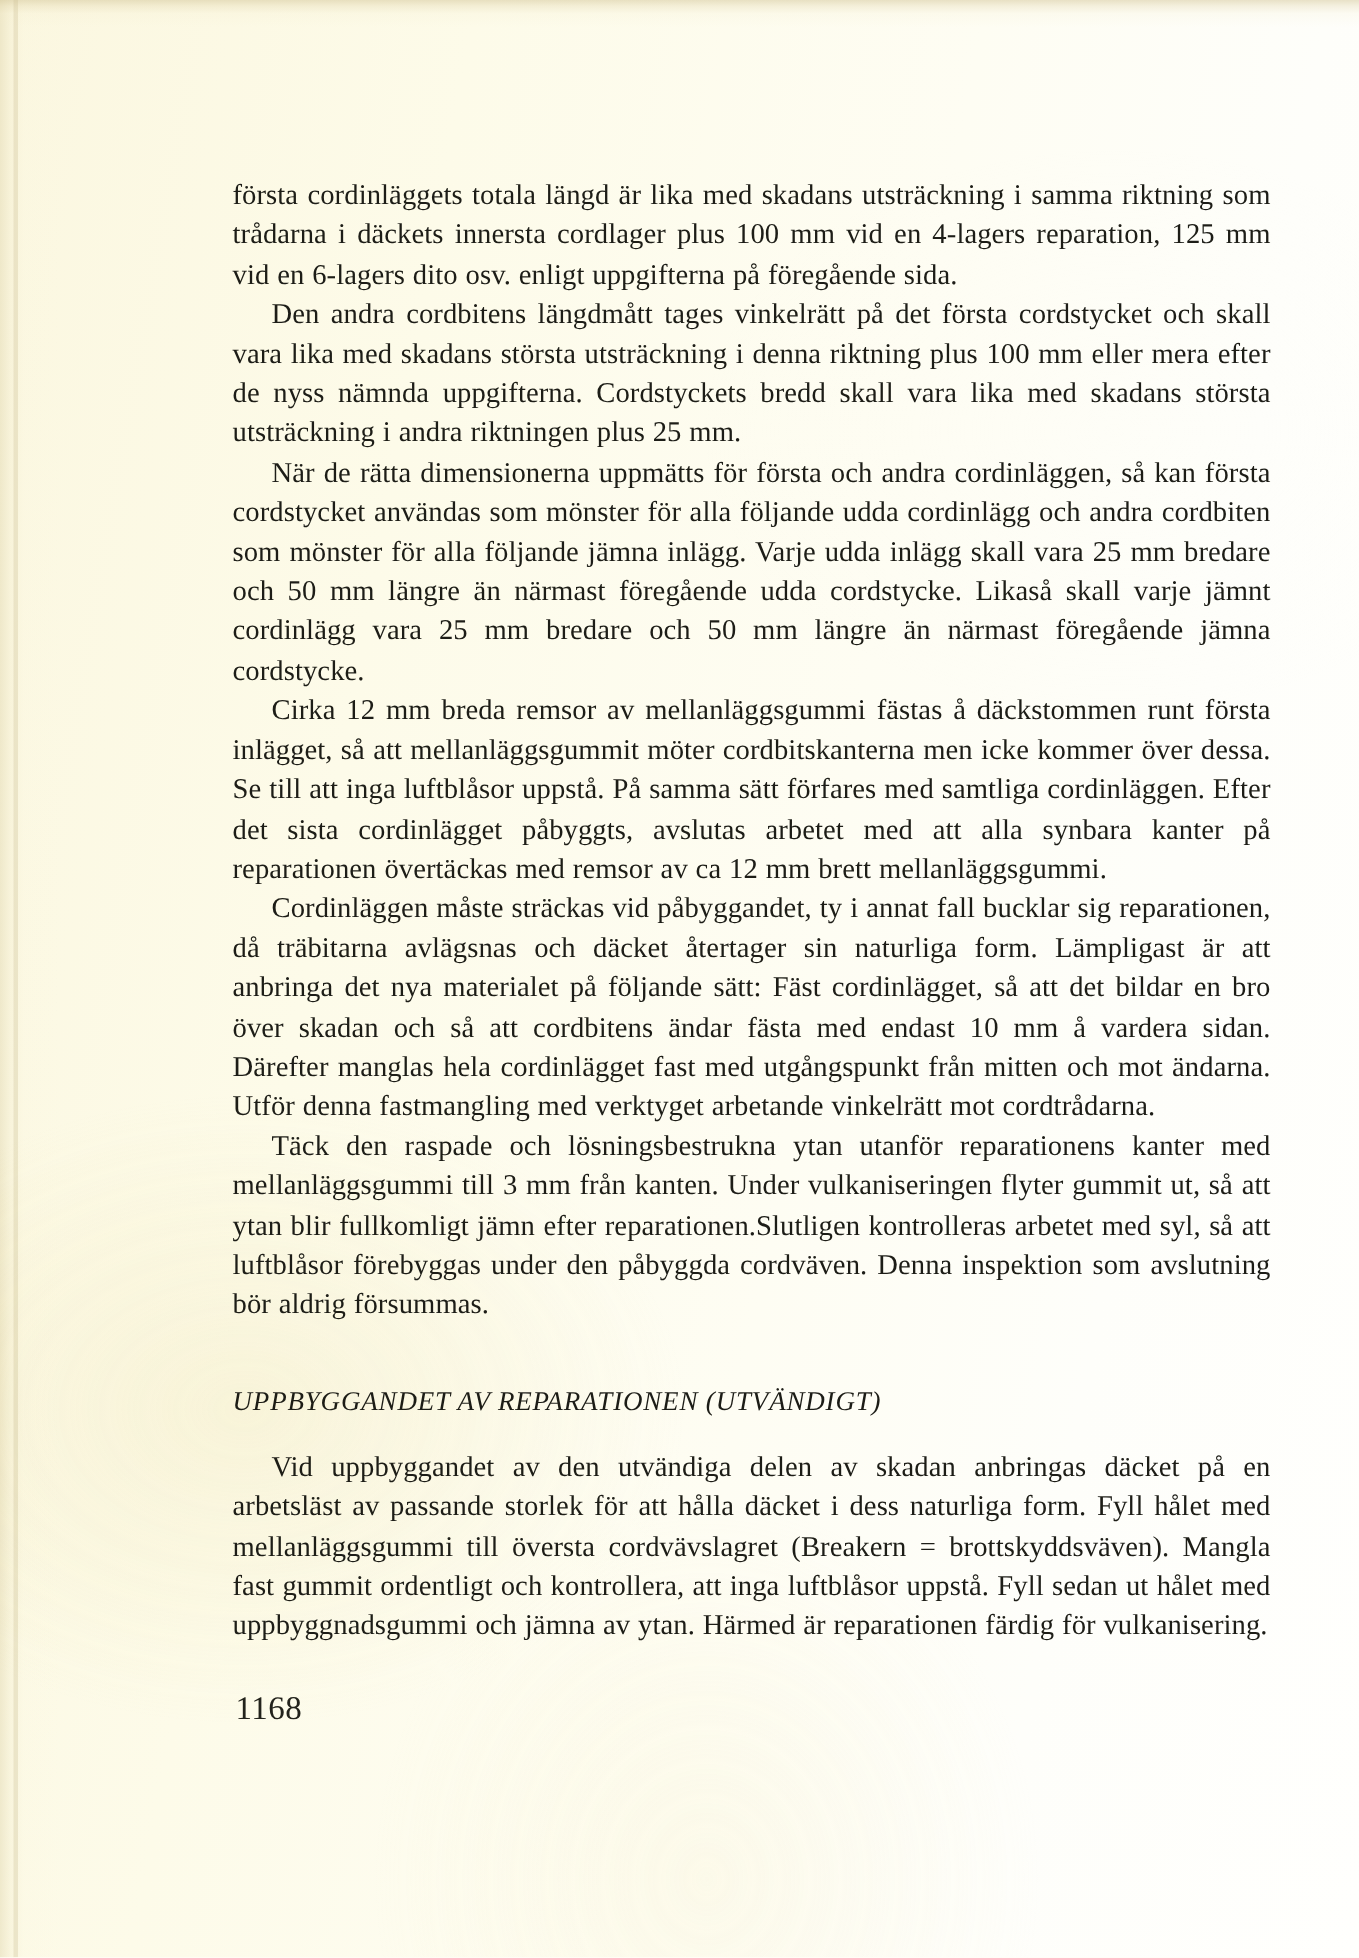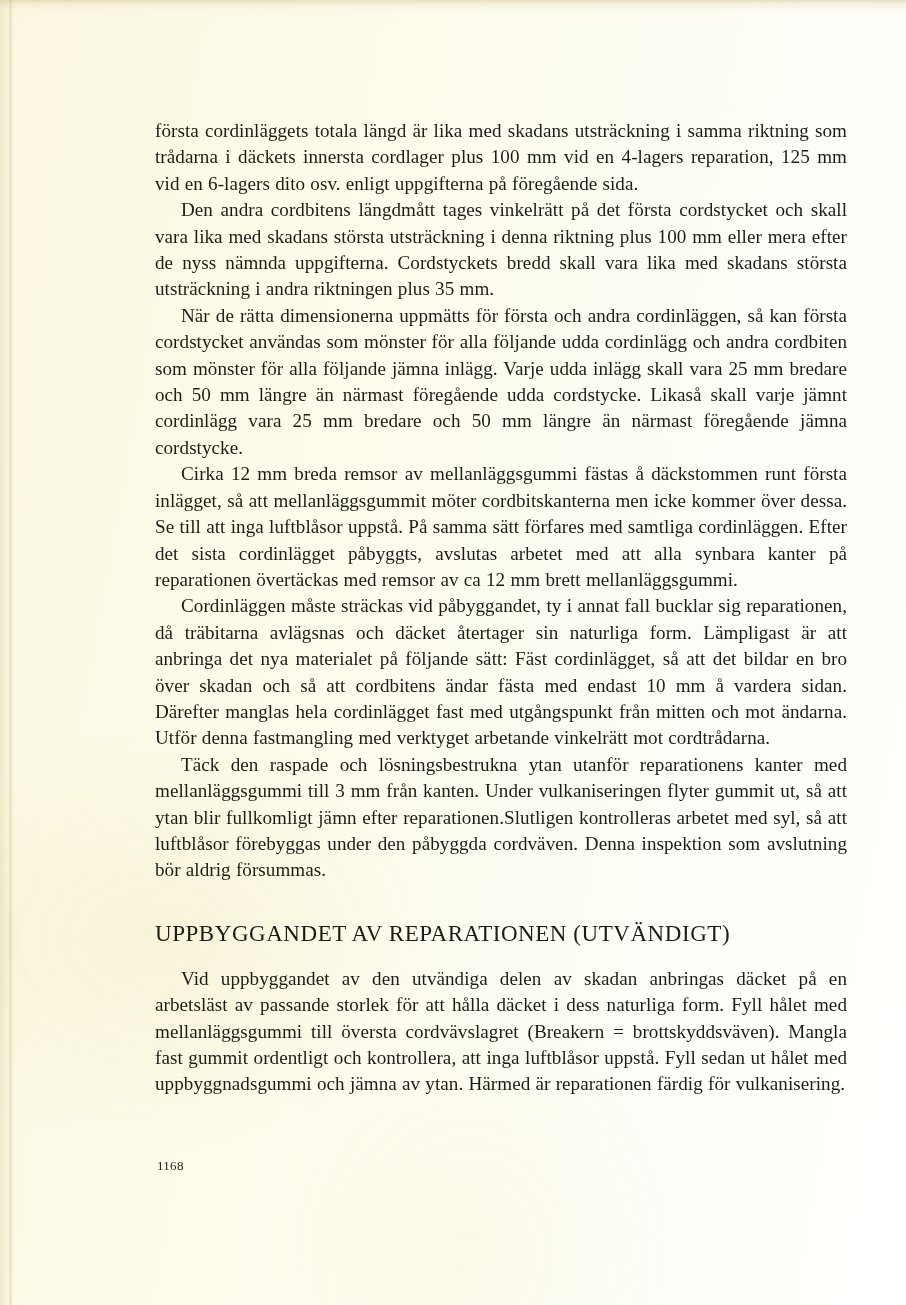--- a/index.html
+++ b/index.html
@@ -91,50 +91,51 @@
   p.para + p.para {
     margin-top: 0;
   }
 
   .ital {
   }
 
   h2.section-heading {
     margin: 0;
     padding: 0;
-    font-size: 23px;
+    font-size: 18px;
     line-height: 26px;
     font-weight: normal;
     letter-spacing: 0.55px;
     color: #1c1c16;
+    font-style: italic;
   }
 
   .heading-gap-before { height: 37px; }
   .heading-gap-after  { height: 19px; }
 
   #folio {
     position: absolute;
     left: 157px;
-    top: 1155px;
-    font-size: 13px;
+    top: 1128px;
+    font-size: 22px;
     line-height: 22px;
     color: #23231c;
     letter-spacing: 0.3px;
   }
 </style>
 </head>
 <body>
 
 <div id="page">
 
   <div id="textblock">
 
     <p class="para flush">första cordinläggets totala längd är lika med skadans utsträckning i samma riktning som trådarna i däckets innersta cordlager plus 100 mm vid en 4-lagers reparation, 125 mm vid en 6-lagers dito osv. enligt uppgifterna på föregående sida.</p>
 
-    <p class="para">Den andra cordbitens längdmått tages vinkelrätt på det första cordstycket och skall vara lika med skadans största utsträckning i denna riktning plus 100 mm eller mera efter de nyss nämnda uppgifterna. Cordstyckets bredd skall vara lika med skadans största utsträckning i andra riktningen plus 35 mm.</p>
+    <p class="para">Den andra cordbitens längdmått tages vinkelrätt på det första cordstycket och skall vara lika med skadans största utsträckning i denna riktning plus 100 mm eller mera efter de nyss nämnda uppgifterna. Cordstyckets bredd skall vara lika med skadans största utsträckning i andra riktningen plus 25 mm.</p>
 
     <p class="para">När de rätta dimensionerna uppmätts för första och andra cordinläggen, så kan första cordstycket användas som mönster för alla följande udda cordinlägg och andra cordbiten som mönster för alla följande jämna inlägg. Varje udda inlägg skall vara 25 mm bredare och 50 mm längre än närmast föregående udda cordstycke. Likaså skall varje jämnt cordinlägg vara 25 mm bredare och 50 mm längre än närmast föregående jämna cordstycke.</p>
 
     <p class="para"><span>Cirka 12 mm breda remsor av mellanläggsgummi fästas å däckstommen runt första inlägget, så att mellanläggsgummit möter cordbitskanterna men icke kommer över dessa. Se till att inga luftblåsor uppstå. På samma sätt förfares med samtliga cordinläggen. Efter det sista cordinlägget påbyggts, avslutas arbetet med att alla synbara kanter på reparationen </span><span class="ital">övertäckas</span><span> med remsor av ca 12 mm brett mellanläggsgummi.</span></p>
 
     <p class="para">Cordinläggen måste sträckas vid påbyggandet, ty i annat fall bucklar sig reparationen, då träbitarna avlägsnas och däcket återtager sin naturliga form. Lämpligast är att anbringa det nya materialet på följande sätt: Fäst cordinlägget, så att det bildar en bro över skadan och så att cordbitens ändar fästa med endast 10 mm å vardera sidan. Därefter manglas hela cordinlägget fast med utgångspunkt från mitten och mot ändarna. Utför denna fastmangling med verktyget arbetande vinkelrätt mot cordtrådarna.</p>
 
     <p class="para">Täck den raspade och lösningsbestrukna ytan utanför reparationens kanter med mellanläggsgummi till 3 mm från kanten. Under vulkaniseringen flyter gummit ut, så att ytan blir fullkomligt jämn efter reparationen.Slutligen kontrolleras arbetet med syl, så att luftblåsor förebyggas under den påbyggda cordväven. Denna inspektion som avslutning bör aldrig försummas.</p>
 
     <div class="heading-gap-before"></div>

